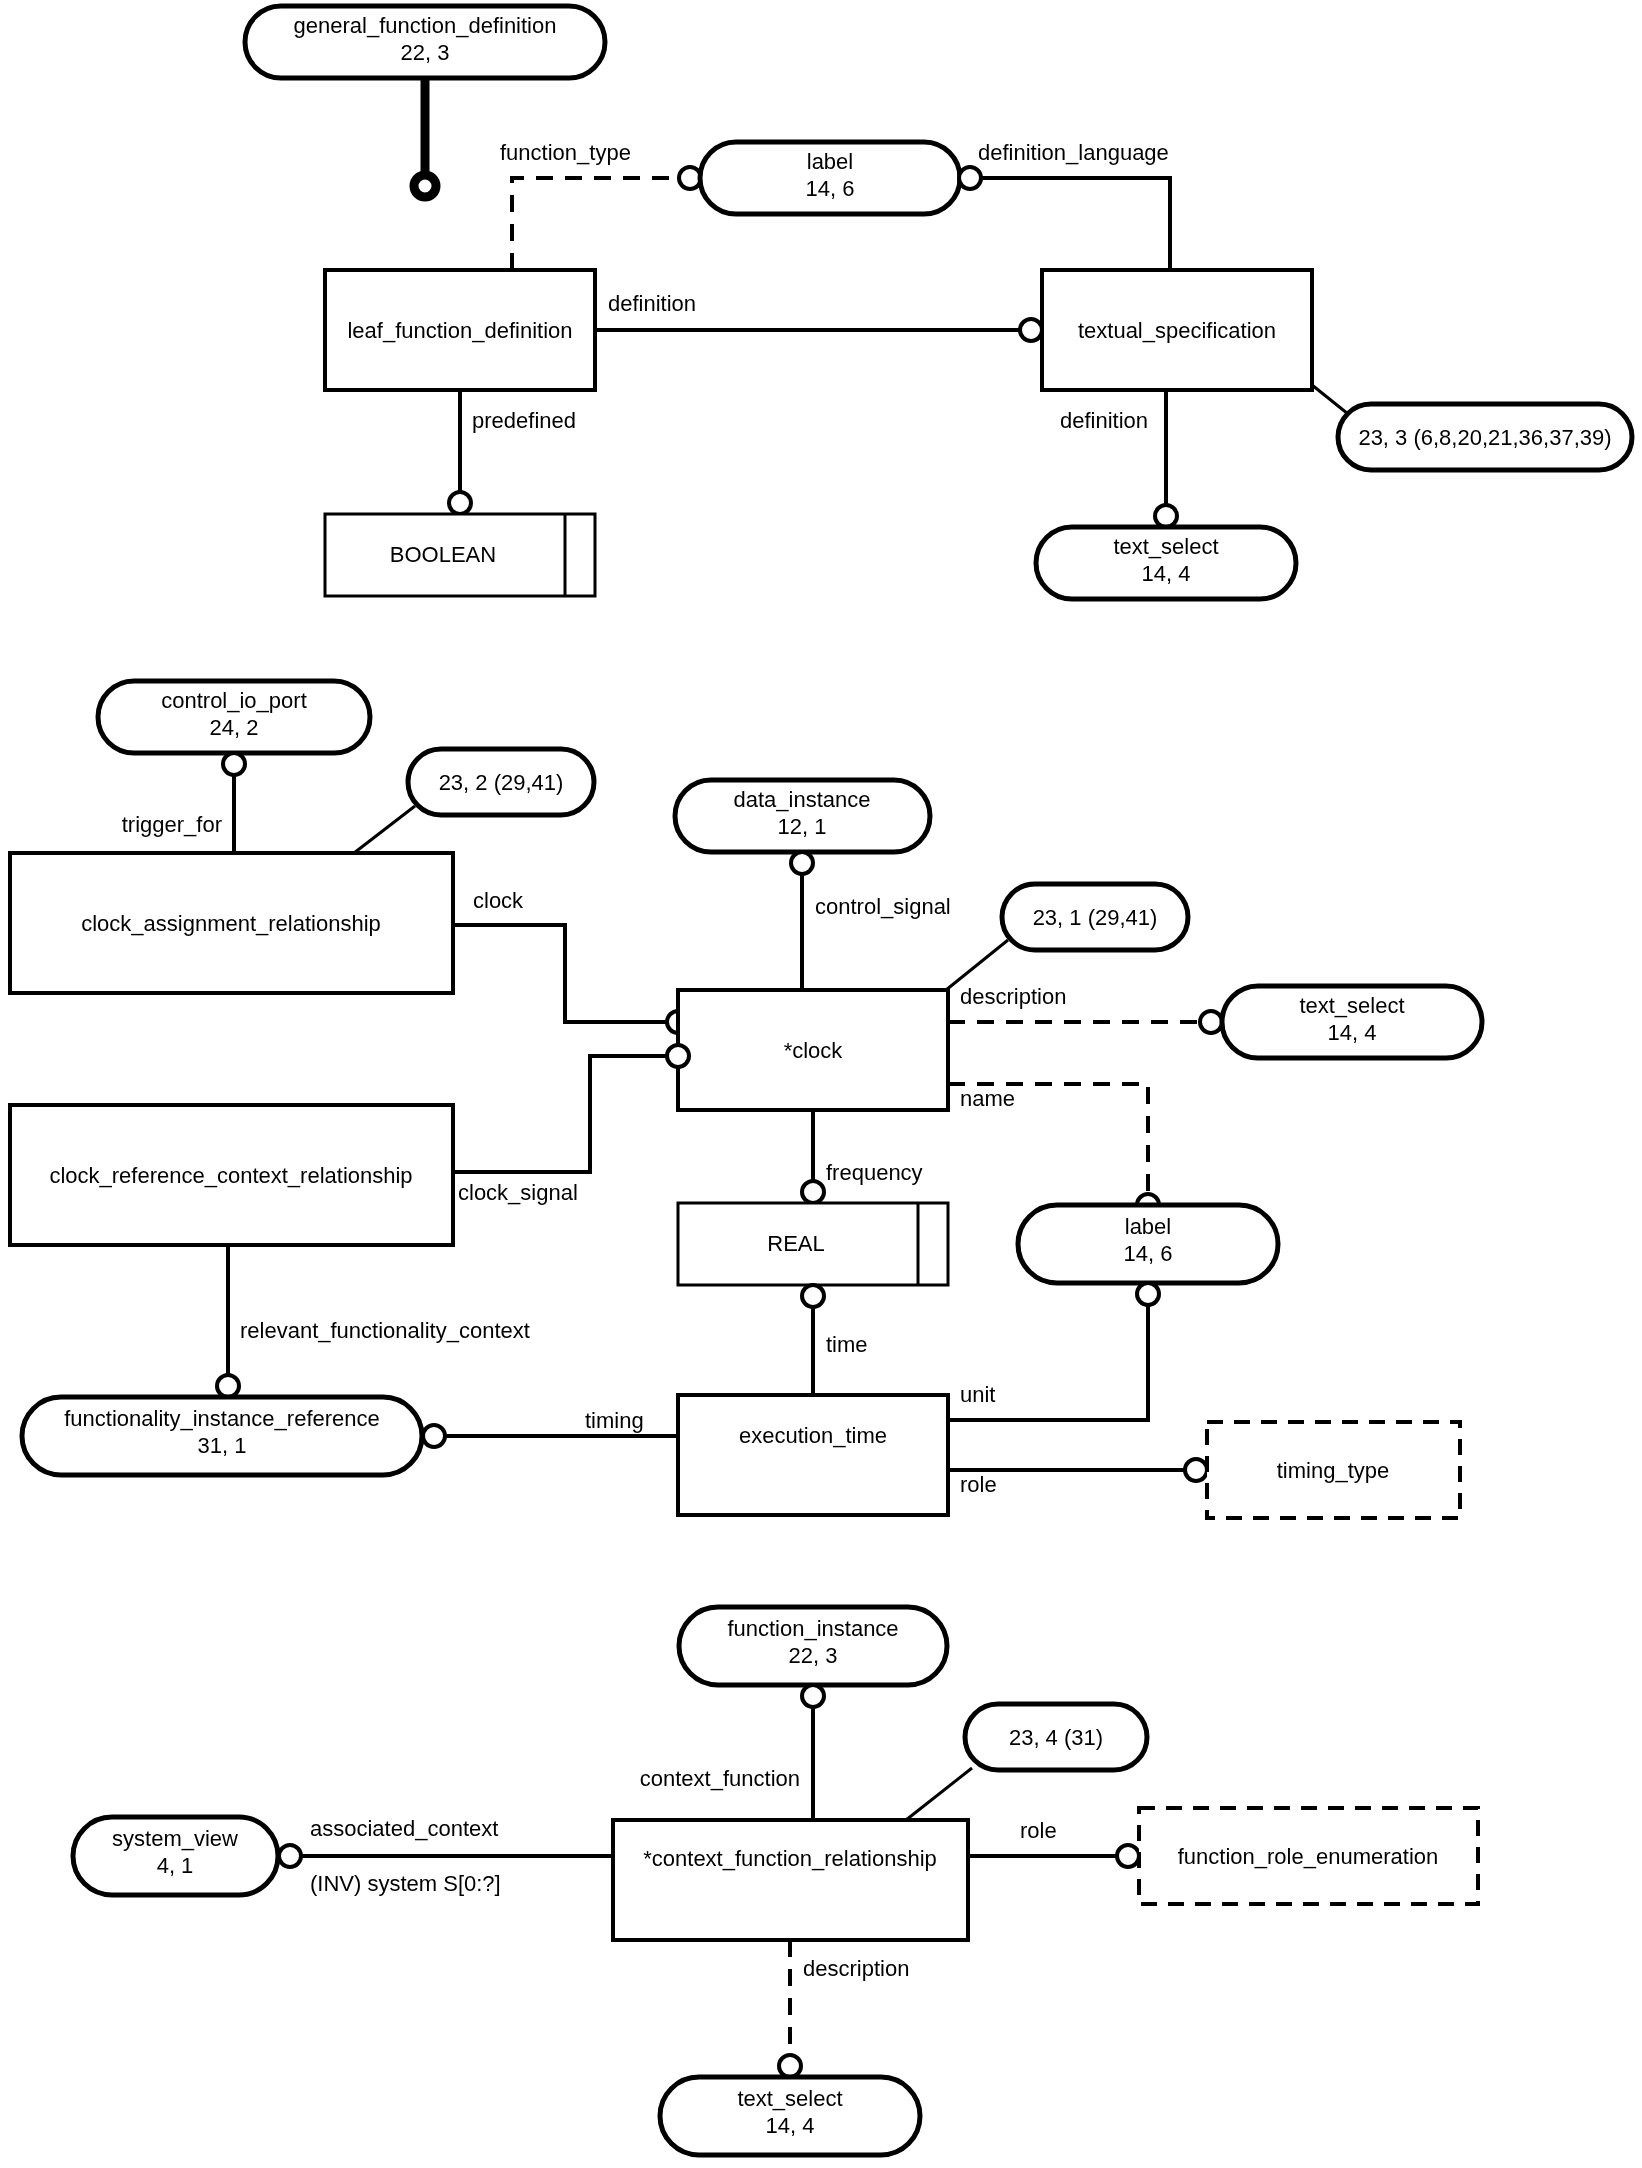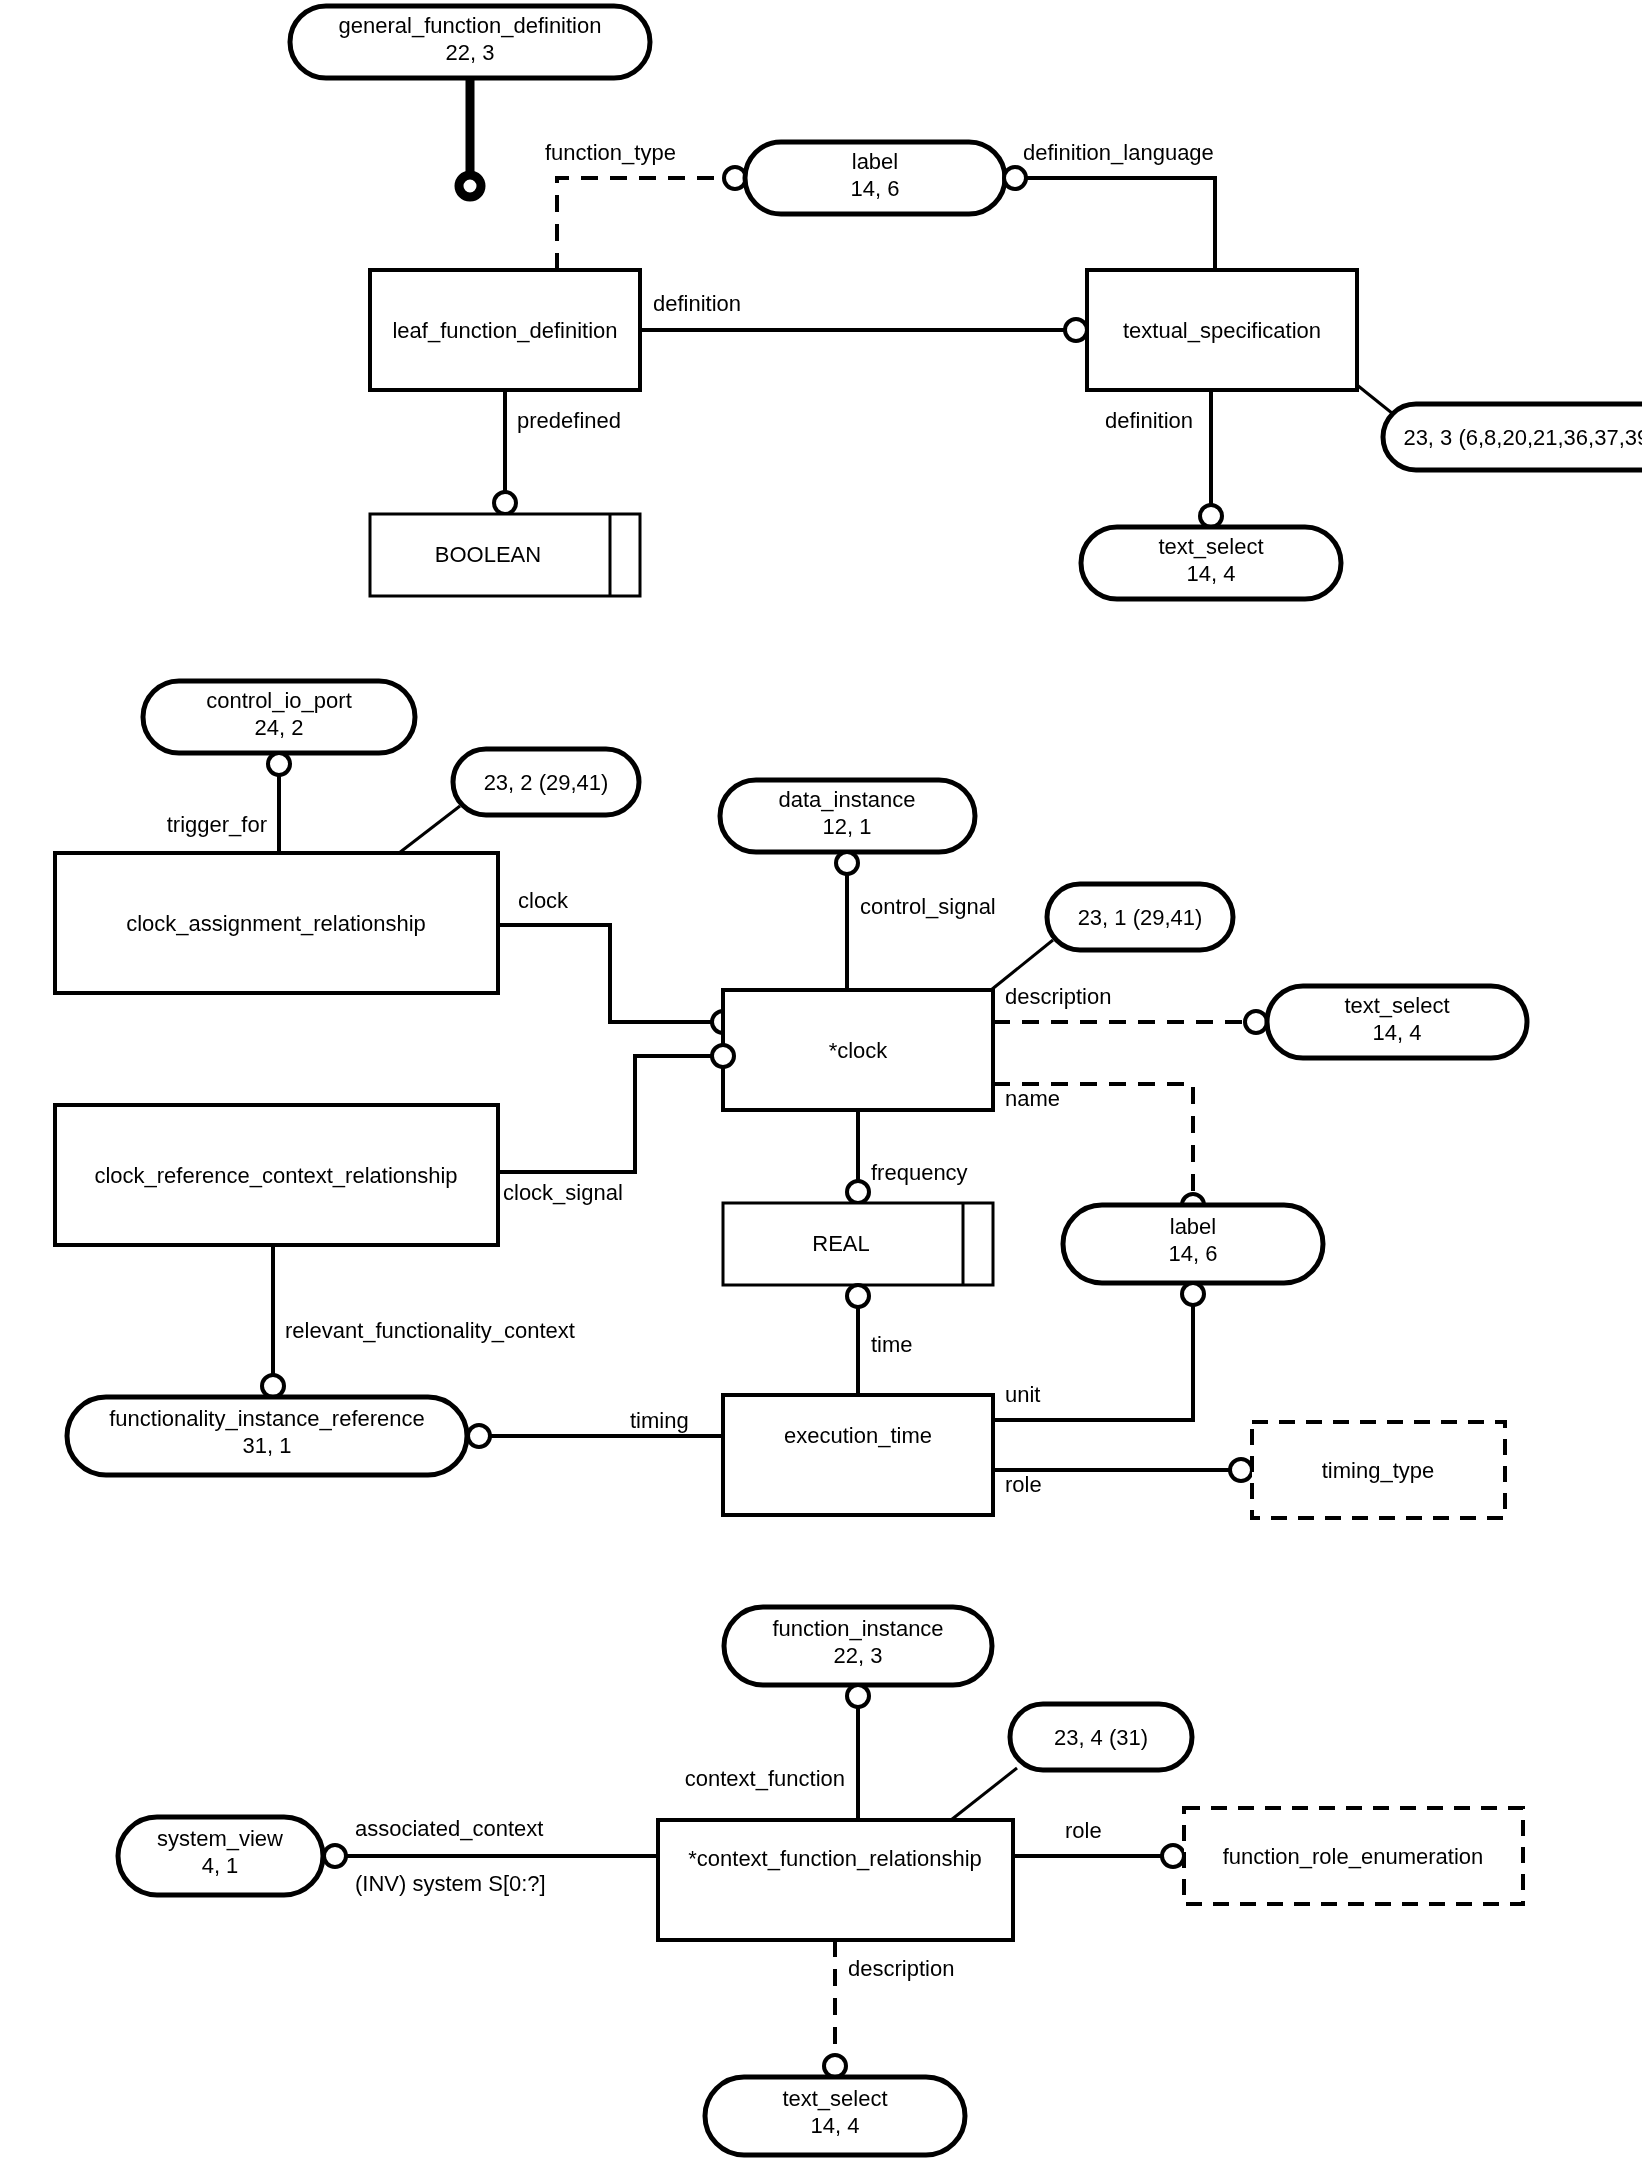--- a/index.html
+++ b/index.html
@@ -11,21 +11,20 @@
   body {
     width: 1642px;
     height: 2168px;
     font-family: "Liberation Sans", sans-serif;
     overflow: hidden;
   }
   #diagram-root {
     position: relative;
     width: 1314px;
     height: 2168px;
-    margin-left: 45px;
   }
   svg#express-g {
     display: block;
     width: 1642px;
     height: 2168px;
     background: #ffffff;
   }
   .box-entity {
     fill: #ffffff;
     stroke: #000000;

